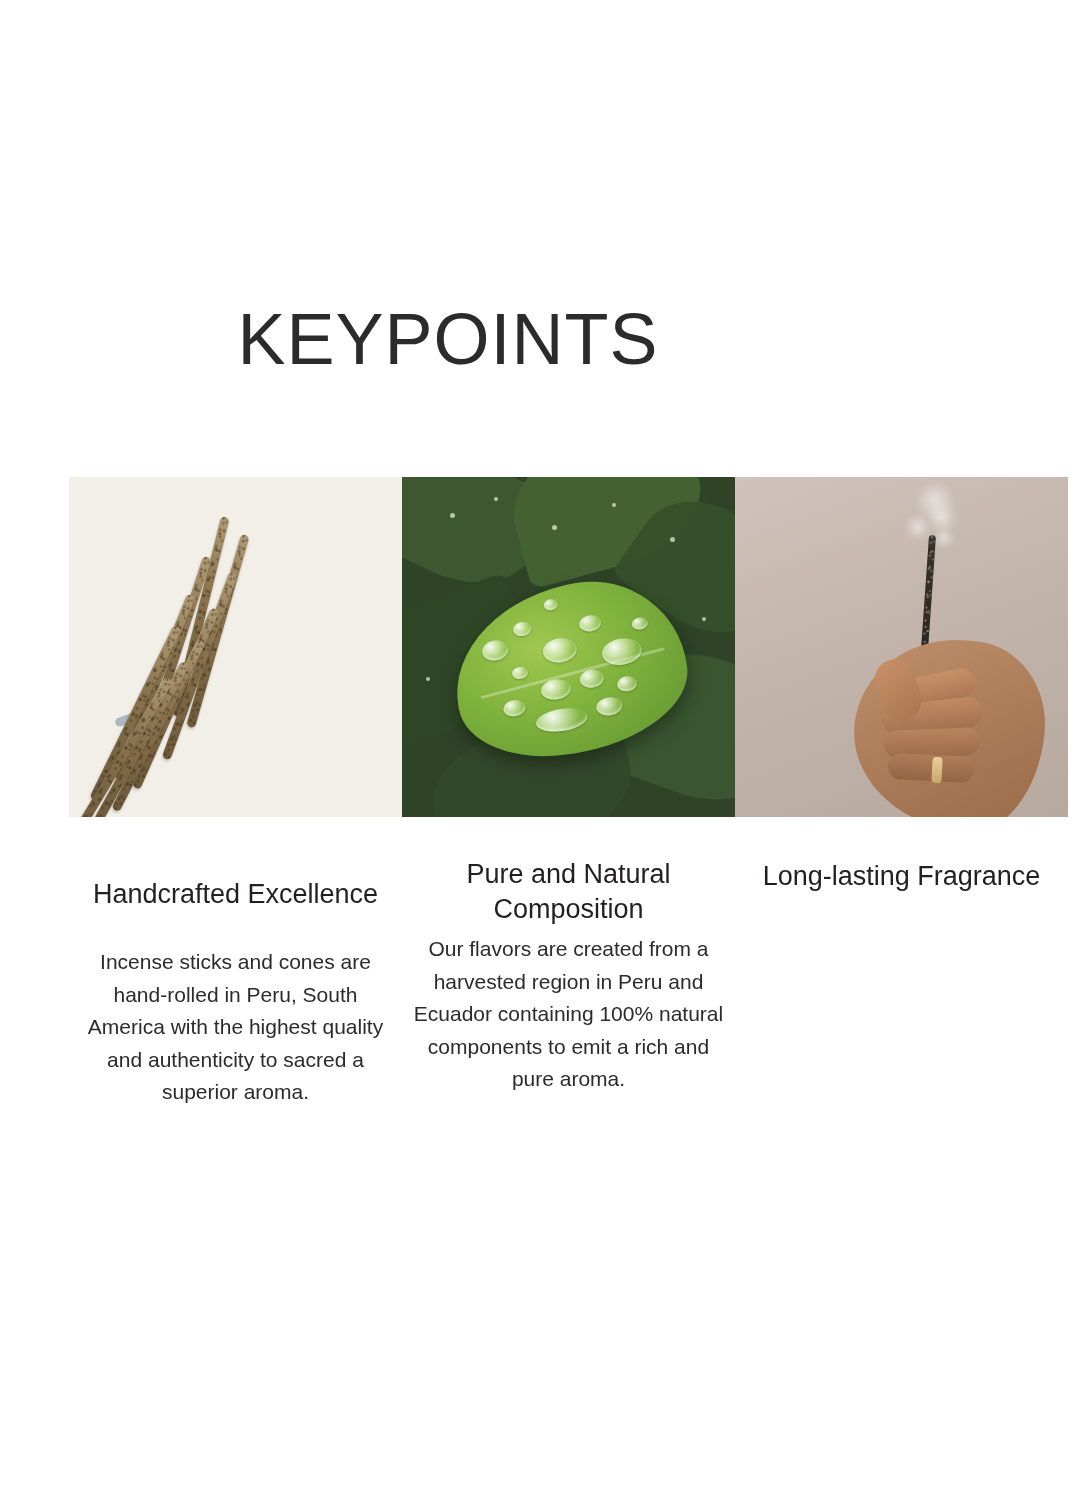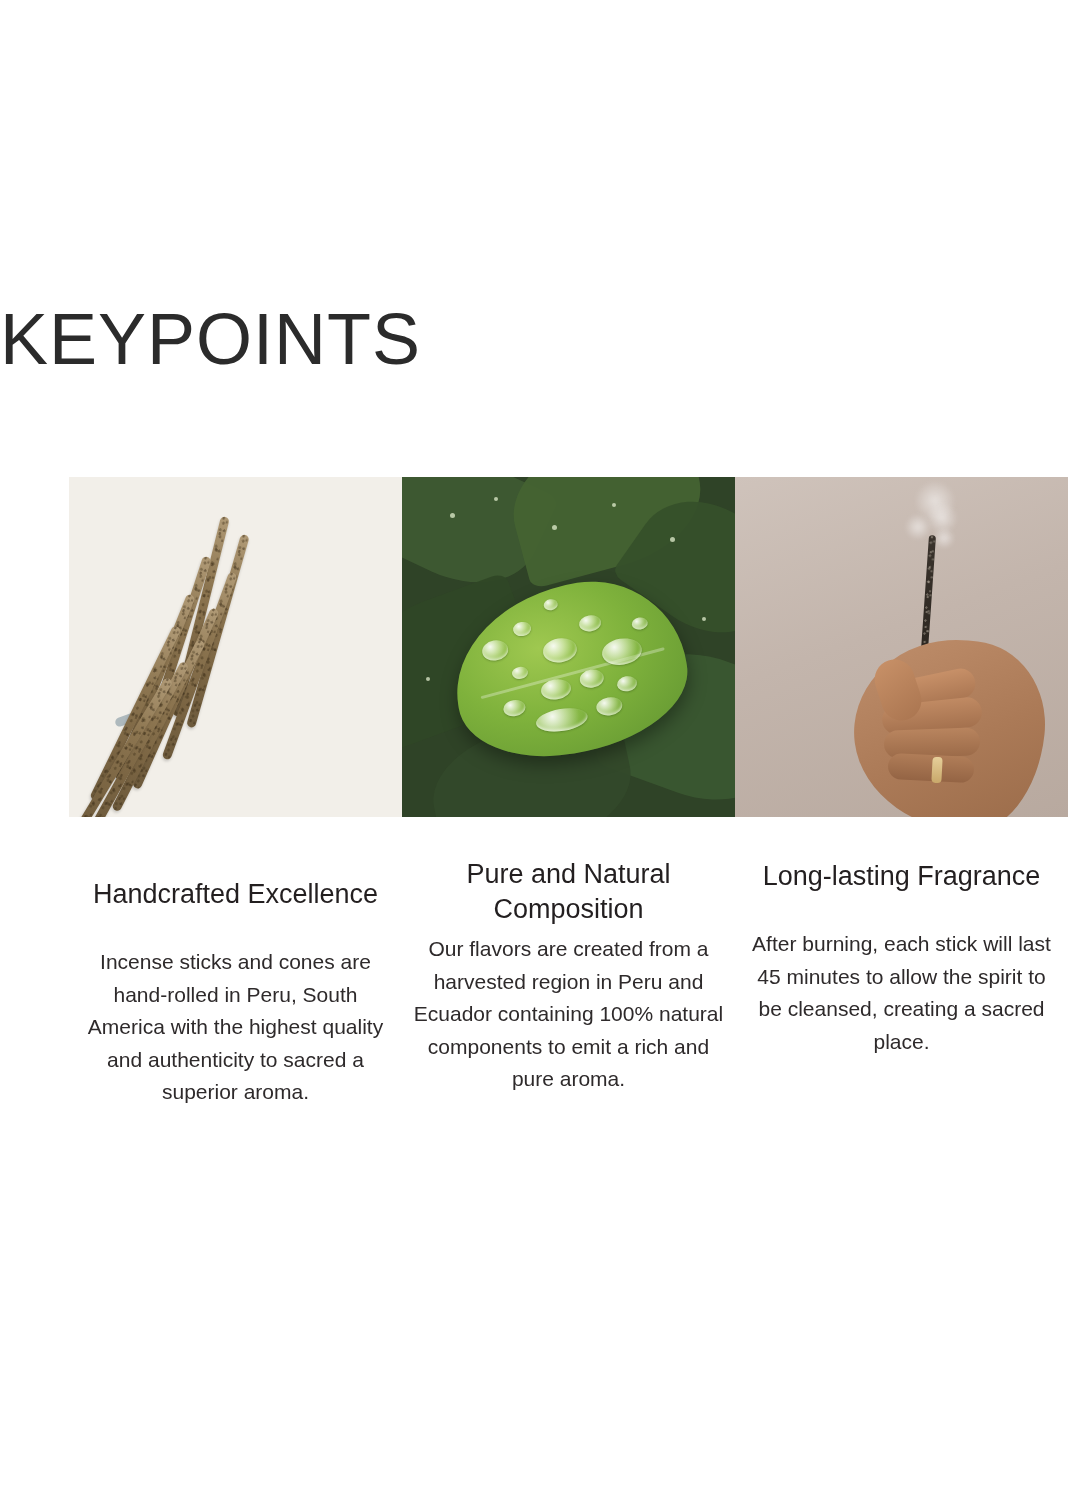--- a/index.html
+++ b/index.html
@@ -20,20 +20,21 @@
     width: 1078px;
     height: 1512px;
     background: #ffffff;
   }
 
   .page-title {
     position: absolute;
     top: 252px;
     left: 0;
     width: 896px;
+    text-align: center;
     font-size: 72px;
     font-weight: 400;
     letter-spacing: 1px;
     color: #2b2b2b;
     line-height: 1.1;
   }
 
   .cards {
     position: absolute;
     top: 477px;
@@ -302,17 +303,16 @@
         <div class="burn-stick"></div>
         <div class="hand-shape"></div>
         <div class="finger f1"></div>
         <div class="finger f2"></div>
         <div class="finger f3"></div>
         <div class="finger f4"></div>
         <div class="finger thumb"></div>
         <div class="ring"></div>
       </div>
       <div class="card-title">Long-lasting Fragrance</div>
-      <div class="card-body">After burning, each stick will last 45 minutes to allow the spirit to be cleansed, creating a sacred place.</div>
     </div>
 
   </div>
 </div>
 
 </body></html>

